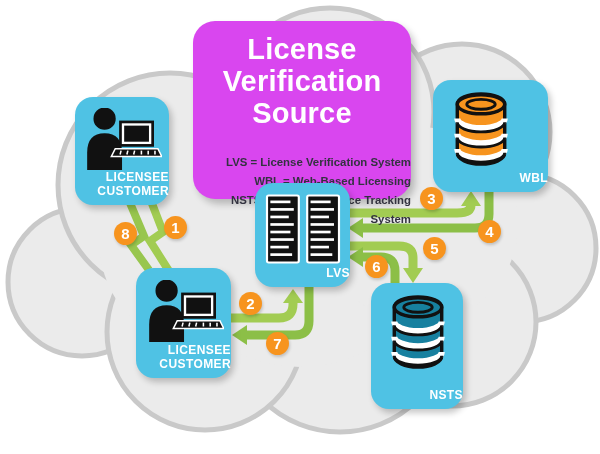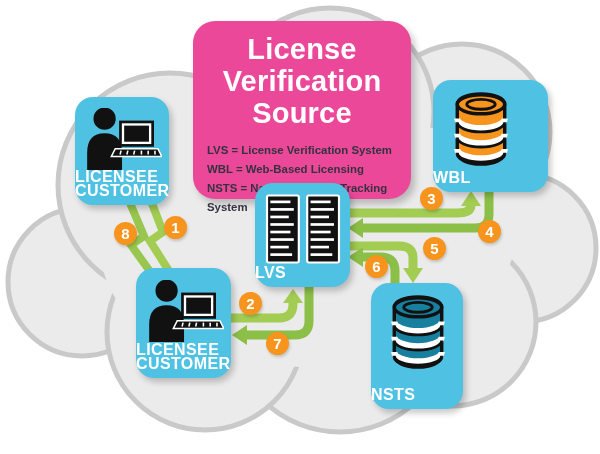--- a/index.html
+++ b/index.html
@@ -3,32 +3,32 @@
 <meta charset="utf-8">
 <style>
   html,body{margin:0;padding:0;background:#ffffff;}
   body{width:600px;height:454px;position:relative;overflow:hidden;
        font-family:"Liberation Sans",sans-serif;}
   .stage{position:absolute;inset:0;width:600px;height:454px;}
   svg.layer{position:absolute;left:0;top:0;}
 
   
   .panel{position:absolute;left:193px;top:21px;width:218px;height:178px;
-         background:#ec4899;border-radius:22px;
+         background:#d946ef;border-radius:22px;
          box-shadow:4px 5px 7px rgba(0,0,0,0.22);}
   .panel .title{margin-top:12px;text-align:center;color:#ffffff;
                 font-size:29px;line-height:32px;font-weight:bold;letter-spacing:0.2px;}
-  .panel .legend{margin-top:12px;padding-left:14px;color:#333340;
-                 font-size:11.4px;line-height:19px;font-weight:bold;}
+  .panel .legend{margin-top:24px;padding-left:14px;color:#333340;
+                 font-size:11.4px;line-height:19px;font-weight:bold;text-align:right;}
 
   
   .node{position:absolute;background:#4FC2E4;border-radius:18px;
         box-shadow:3px 4px 6px rgba(0,0,0,0.22);}
-  .node .lbl{position:absolute;left:0;right:0;bottom:7px;text-align:left;
-             color:#ffffff;font-weight:bold;font-size:16px;line-height:14px;
+  .node .lbl{position:absolute;left:0;right:0;bottom:7px;text-align:right;
+             color:#ffffff;font-weight:bold;font-size:12px;line-height:14px;
              letter-spacing:0.4px;}
   .node svg{position:absolute;}
   #node-customer{left:75px;top:97px;width:94px;height:108px;}
   #node-supplier{left:136px;top:268px;width:95px;height:110px;}
   #node-wbl{left:433px;top:80px;width:115px;height:112px;}
   #node-lvs{left:255px;top:183px;width:95px;height:104px;}
   #node-nsts{left:371px;top:283px;width:92px;height:126px;}
 
   
   .step{position:absolute;width:23px;height:23px;border-radius:50%;

